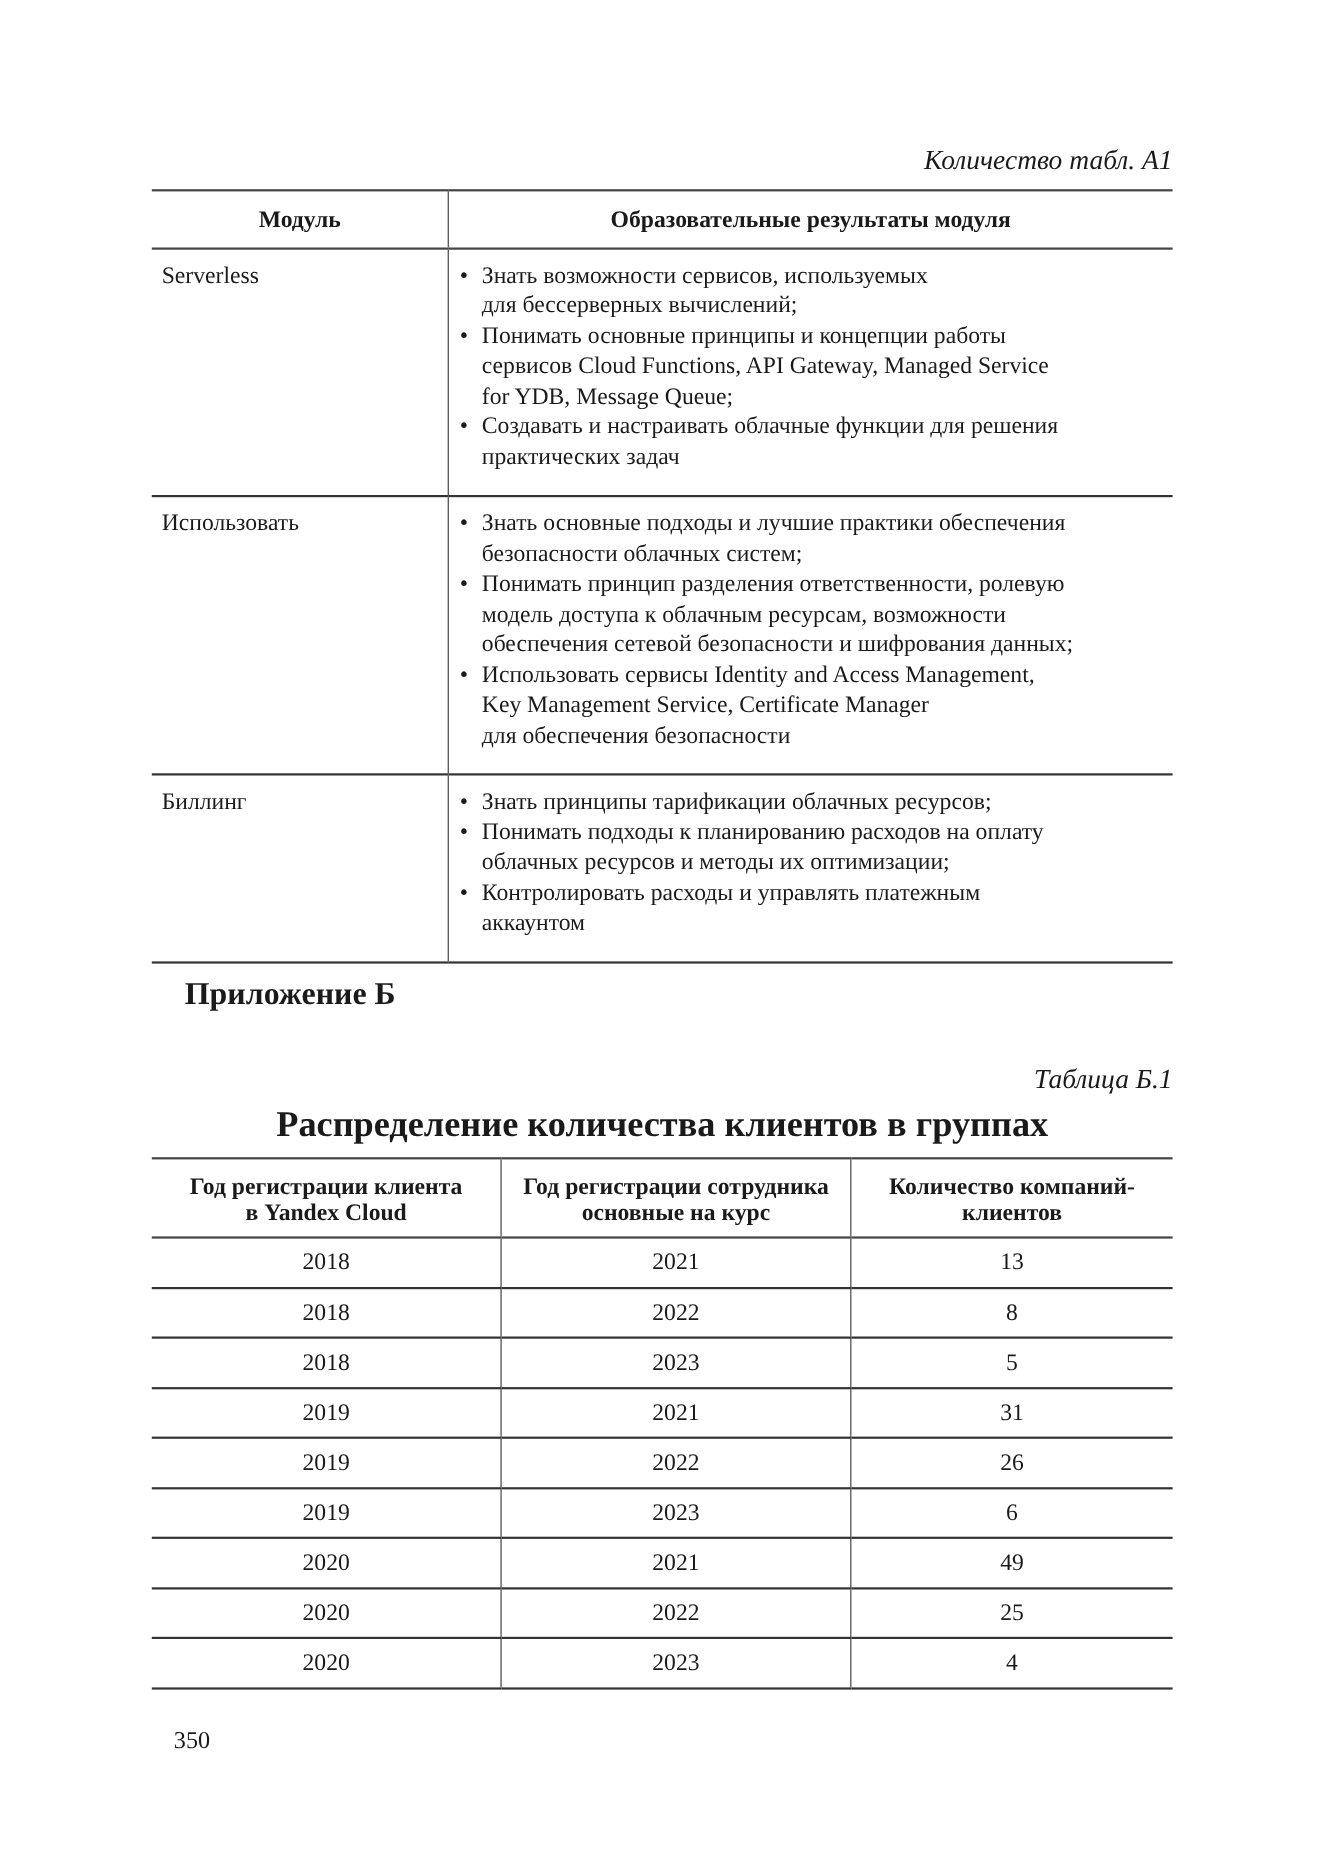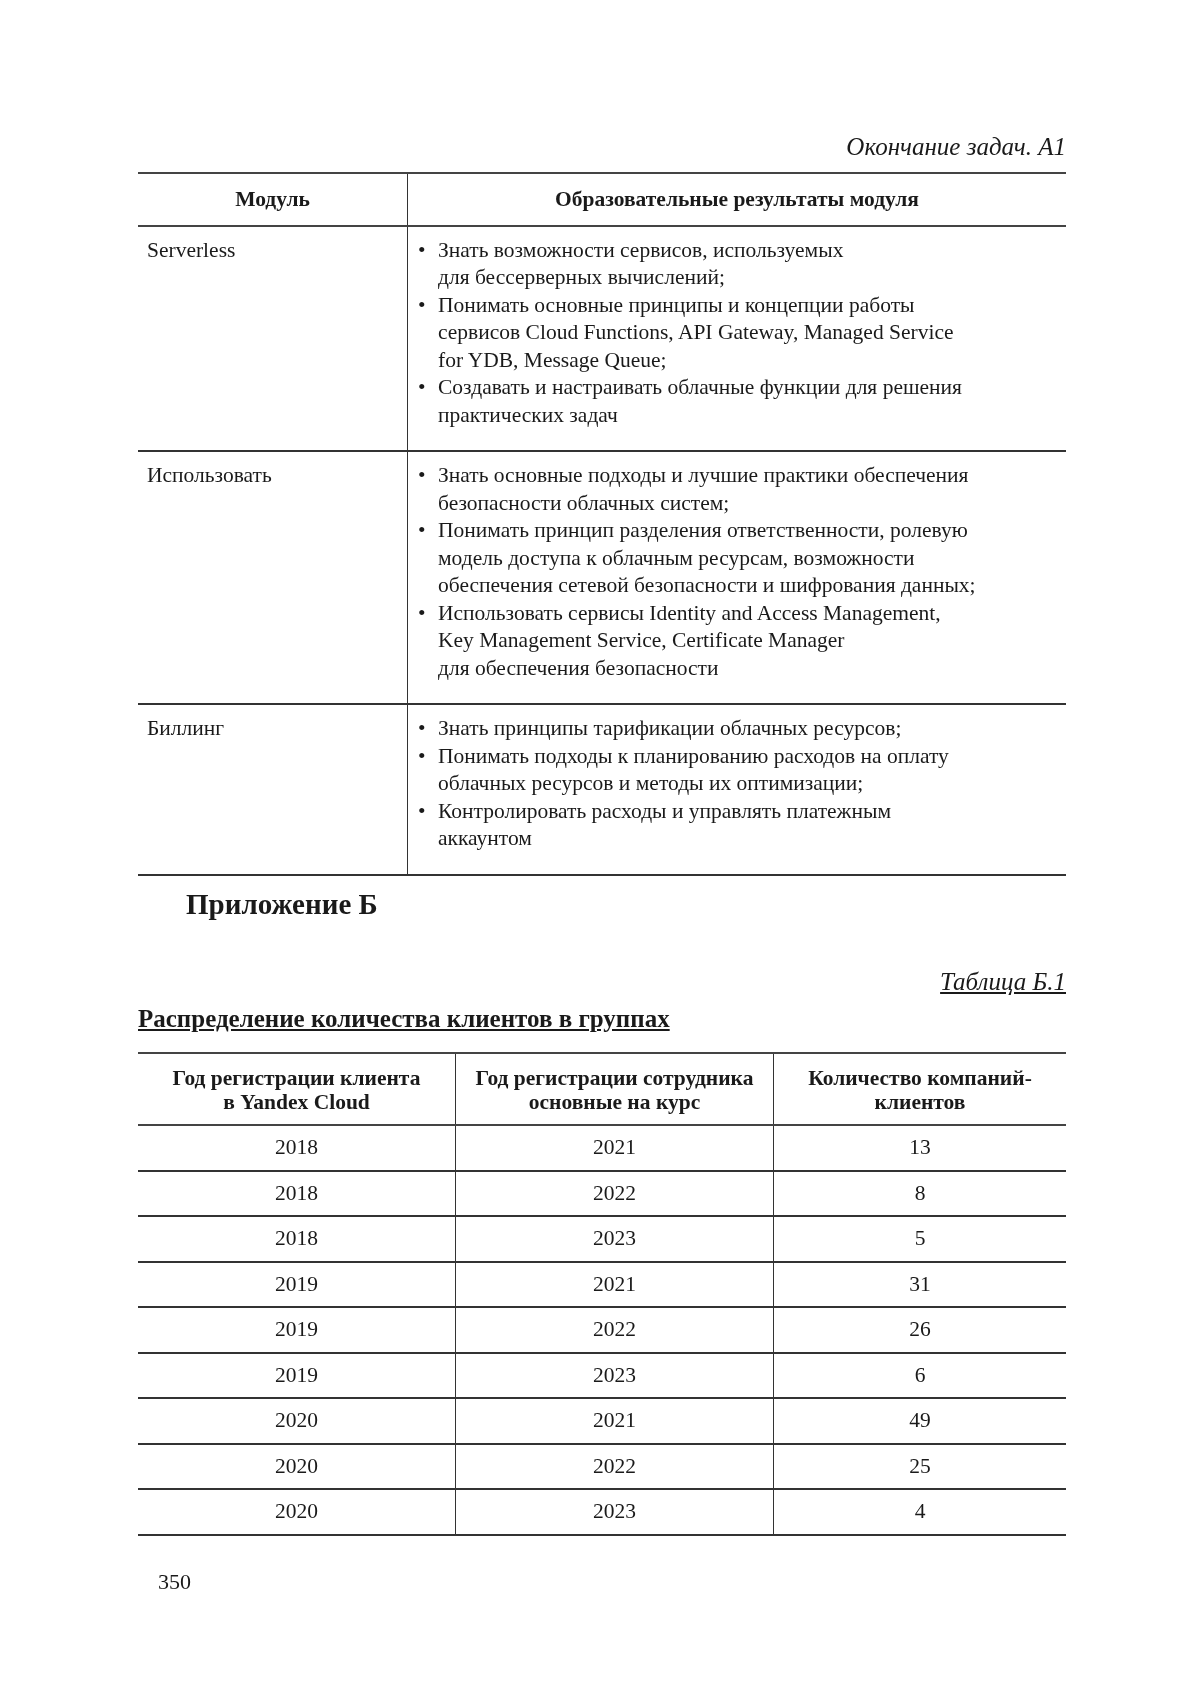--- a/index.html
+++ b/index.html
@@ -23,51 +23,51 @@
     .t1 tbody td { border-bottom: 2.5px solid #333; padding: 10px 10px 21px; }
     .t1 .c1 { width: 250px; border-right: 1.5px solid #333; }
     .t1 td.c1 { padding-left: 9px; }
     .t1 td.c2 { padding-left: 10px; padding-right: 4px; }
     ul.res { list-style: none; margin: 0; padding: 0; }
     ul.res li { position: relative; padding-left: 20px; }
     ul.res li .bul { position: absolute; left: 0; top: 0; }
     .res-text { white-space: pre-line; }
 
     .appendix-title {
-      position: absolute; left: 48px; top: 888px;
+      position: absolute; left: 30px; top: 888px;
       font-size: 29px; font-weight: bold;
     }
     .table-label {
       position: absolute; right: 0; top: 968px;
-      font-style: italic; font-size: 25px; text-decoration: underline;
+      font-style: italic; font-size: 25px;
     }
     .table-title {
       position: absolute; left: 0; width: 928px; top: 1005px;
-      font-weight: bold; font-size: 25px; text-decoration: underline;
+      text-align: center; font-weight: bold; font-size: 33px;
     }
     .t2 { position: absolute; top: 1052px; left: 0; }
     .t2 th, .t2 td { text-align: center; font-size: 21.5px; }
     .t2 thead th {
       font-weight: bold; line-height: 24px; padding: 12px 4px 10px;
       border-top: 2.5px solid #444; border-bottom: 2.5px solid #444;
       white-space: pre-line;
     }
     .t2 tbody td { height: 43.5px; padding: 0; border-bottom: 2.5px solid #333; }
     .t2 .col { width: 309px; }
     .t2 .bl { border-left: 1.5px solid #333; }
     .page-number {
       position: absolute; left: 0; top: 1569px; font-size: 22px; margin-left: 20px;
     }
   </style>
 </head>
 <body>
 
 <div class="page">
 
-  <div class="cont-label">Окончание задач. А1</div>
+  <div class="cont-label">Количество табл. А1</div>
 
   <table class="t1">
     <thead>
       <tr>
         <th class="c1">Модуль</th>
         <th class="c2">Образовательные результаты модуля</th>
       </tr>
     </thead>
     <tbody>
       <tr>

